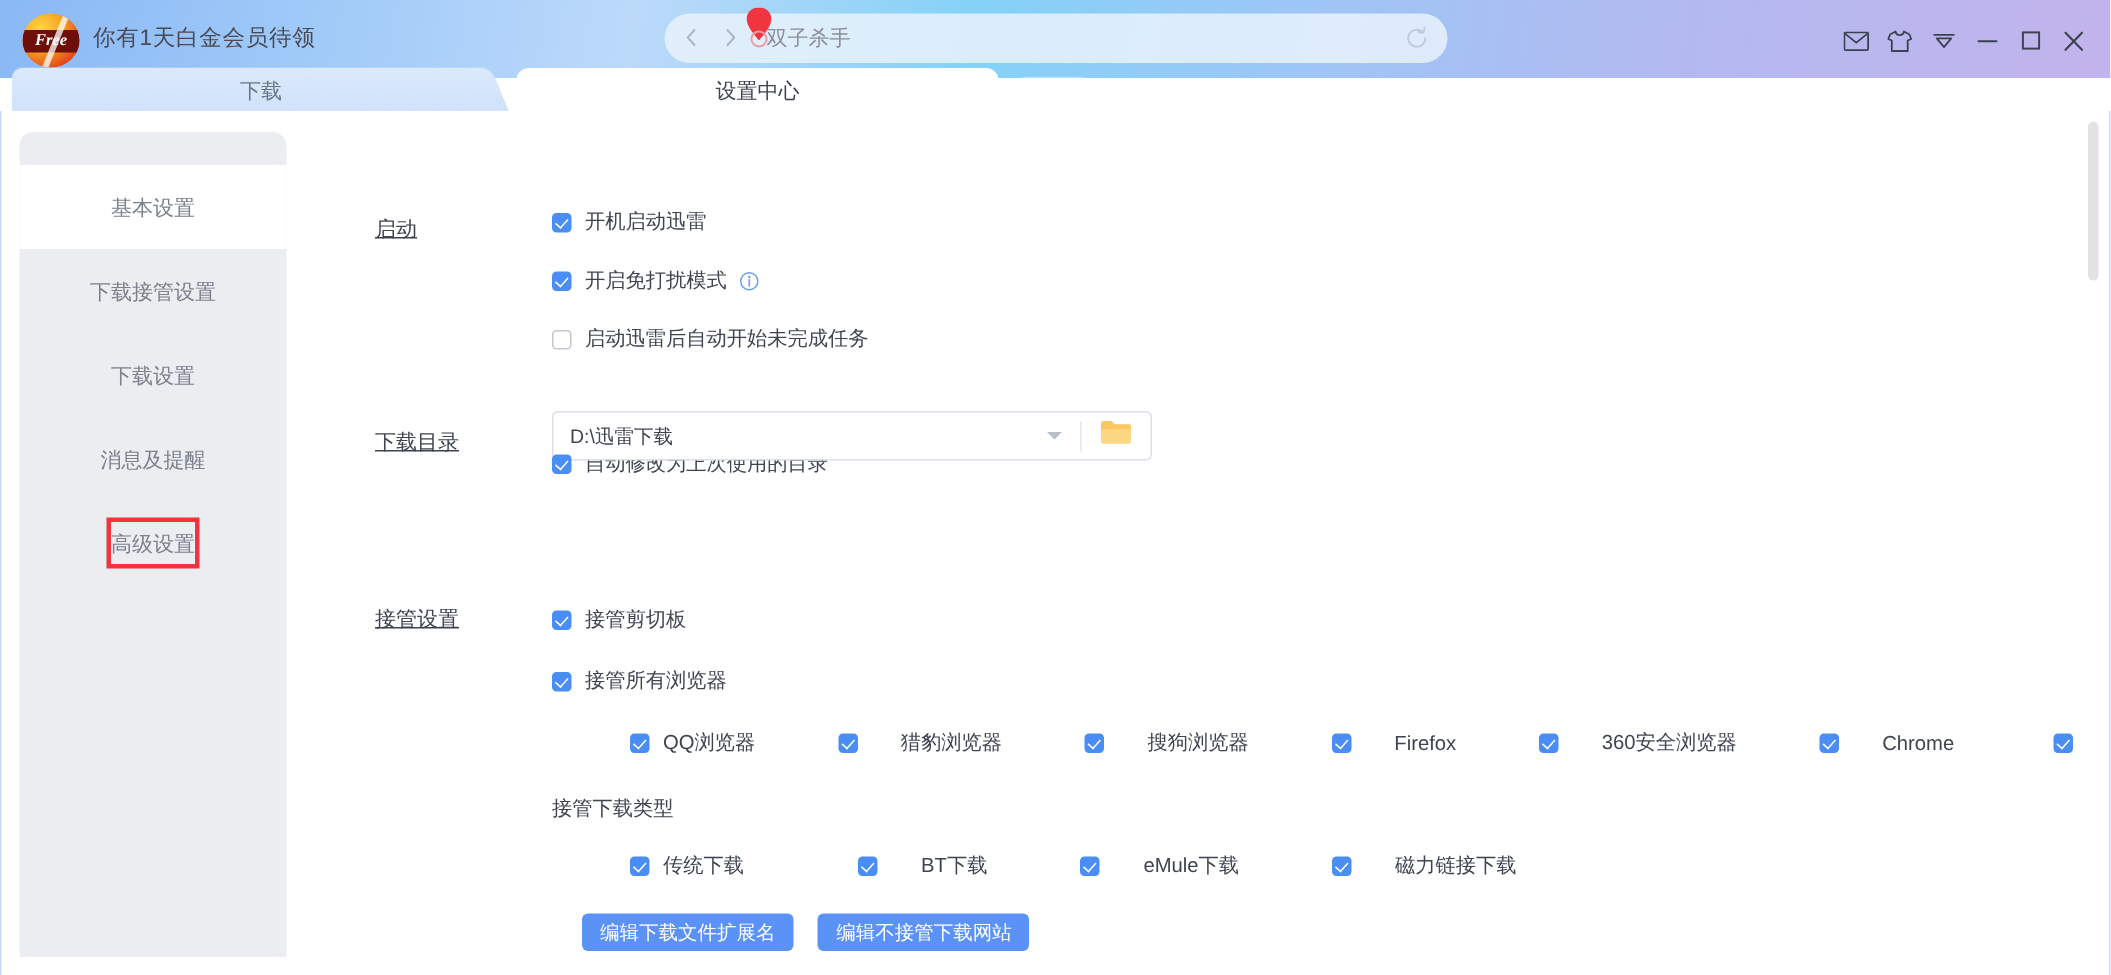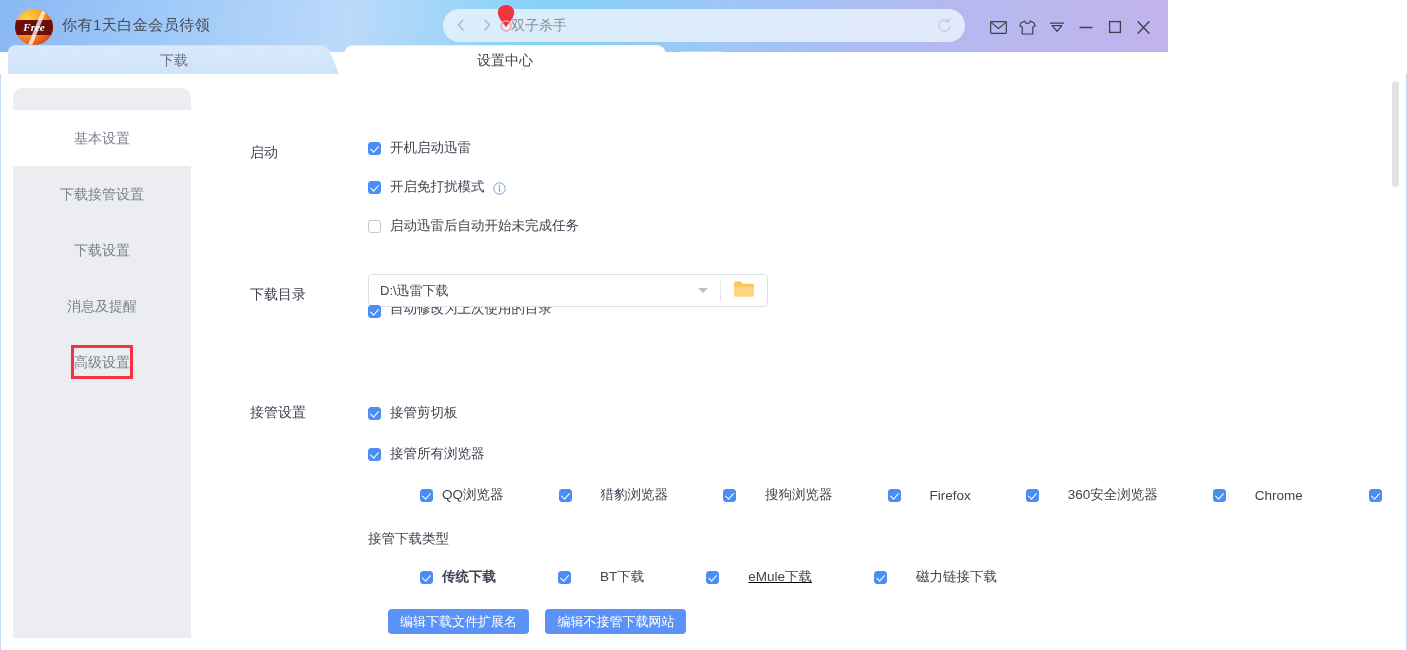--- a/index.html
+++ b/index.html
@@ -5,21 +5,21 @@
   html,body{margin:0;padding:0;}
   body{
     width:1407px;height:650px;overflow:hidden;
     font-family:"Liberation Sans","DejaVu Sans",sans-serif;
     background:#ffffff;position:relative;
   }
   #app{position:absolute;inset:0;overflow:hidden;}
 
   
   .titlebar{
-    position:absolute;left:0;top:0;width:1168px;height:52px;
+    position:absolute;left:0;top:0;width:1407px;height:52px;
     background:linear-gradient(100deg,#8ab8f5 0%,#9ec9f8 14%,#bcd9fa 30%,#84d2f7 46%,#9ec6f6 62%,#b3b9f0 80%,#c3b3ec 100%);
   }
   .logo{
     position:absolute;left:15px;top:9px;width:38px;height:36px;border-radius:50%;
     background:radial-gradient(circle at 32% 28%,#ffd34d 0%,#f7a81f 38%,#e8521d 72%,#c21b10 100%);
     overflow:hidden;
   }
   .logo .band{position:absolute;left:0;top:11px;width:38px;height:15px;background:#6d0f08;}
   .logo .freetxt{
     position:absolute;left:0;top:10px;width:38px;height:17px;line-height:17px;text-align:center;
@@ -102,21 +102,21 @@
   .side-item.first{margin-top:22px;}
   .side-item .redbox{
     position:absolute;left:50%;top:50%;transform:translate(-50%,-50%);
     width:62px;height:34px;border:3px solid #f4333f;box-sizing:border-box;
   }
 
   
   .form{position:absolute;left:200px;top:0;right:22px;top:0;height:576px;}
   .row{position:absolute;left:0;width:1160px;}
   .row-label{
-    position:absolute;left:49px;top:0;font-size:14px;color:#3f4450;white-space:nowrap;
+    position:absolute;left:49px;top:0;font-size:14px;color:#3f4450;white-space:nowrap;text-decoration:underline;
   }
   .grp{position:absolute;left:167px;top:0;}
   .sub-head{font-size:13.5px;color:#3f4450;margin-bottom:21px;}
 
   .cb{display:flex;align-items:center;white-space:nowrap;}
   .cb + .cb{margin-top:21px;}
   .box{
     width:13px;height:13px;border-radius:3px;box-sizing:border-box;flex:none;
     position:relative;margin-right:9px;
   }
@@ -309,21 +309,21 @@
             <span class="dirtext">D:\迅雷下载</span>
             <span class="caret"></span>
             <span class="divider-v"></span>
             <span class="folder-ic">
               <svg width="22" height="18" viewBox="0 0 22 18">
                 <path d="M1 3.2 a1.6 1.6 0 0 1 1.6-1.6 H8 l2 2.2 H19.4 a1.6 1.6 0 0 1 1.6 1.6 V15 a1.6 1.6 0 0 1-1.6 1.6 H2.6 A1.6 1.6 0 0 1 1 15 Z" fill="#fcc660"></path>
                 <path d="M1 7.2 H21 V15 a1.6 1.6 0 0 1-1.6 1.6 H2.6 A1.6 1.6 0 0 1 1 15 Z" fill="#fdd684"></path>
               </svg>
             </span>
           </div>
-          <div class="cb" style="margin-top:26px;align-items:flex-end;">
+          <div class="cb" style="margin-top:26px;">
             <span class="box on"></span>
             <span class="cb-label">自动修改为上次使用的目录</span>
           </div>
         </div>
       </div>
 
       <div class="row" style="top:330px;">
         <div class="row-label">接管设置</div>
         <div class="grp" style="top:0px;">
 
@@ -364,29 +364,29 @@
             </div>
             <div class="cb">
               <span class="box on"></span>
               <span class="cb-label">IE浏览器</span>
             </div>
           </div>
 
           <div class="sub-head" style="margin-top:26px;margin-bottom:0;">接管下载类型</div>
 
           <div class="inline-row" style="margin-top:20px;margin-left:20px;">
-            <div class="cb" style="margin-right:30px;font-weight:bold;">
+            <div class="cb" style="margin-right:44px;">
               <span class="box on"></span>
               <span class="cb-label">传统下载</span>
             </div>
             <div class="cb" style="margin-right:30px;">
               <span class="box on"></span>
               <span class="cb-label">BT下载</span>
             </div>
-            <div class="cb" style="margin-right:30px;text-decoration:underline;">
+            <div class="cb" style="margin-right:30px;">
               <span class="box on"></span>
               <span class="cb-label">eMule下载</span>
             </div>
             <div class="cb">
               <span class="box on"></span>
               <span class="cb-label">磁力链接下载</span>
             </div>
           </div>
 
           <div style="margin-top:23px;margin-left:20px;">

